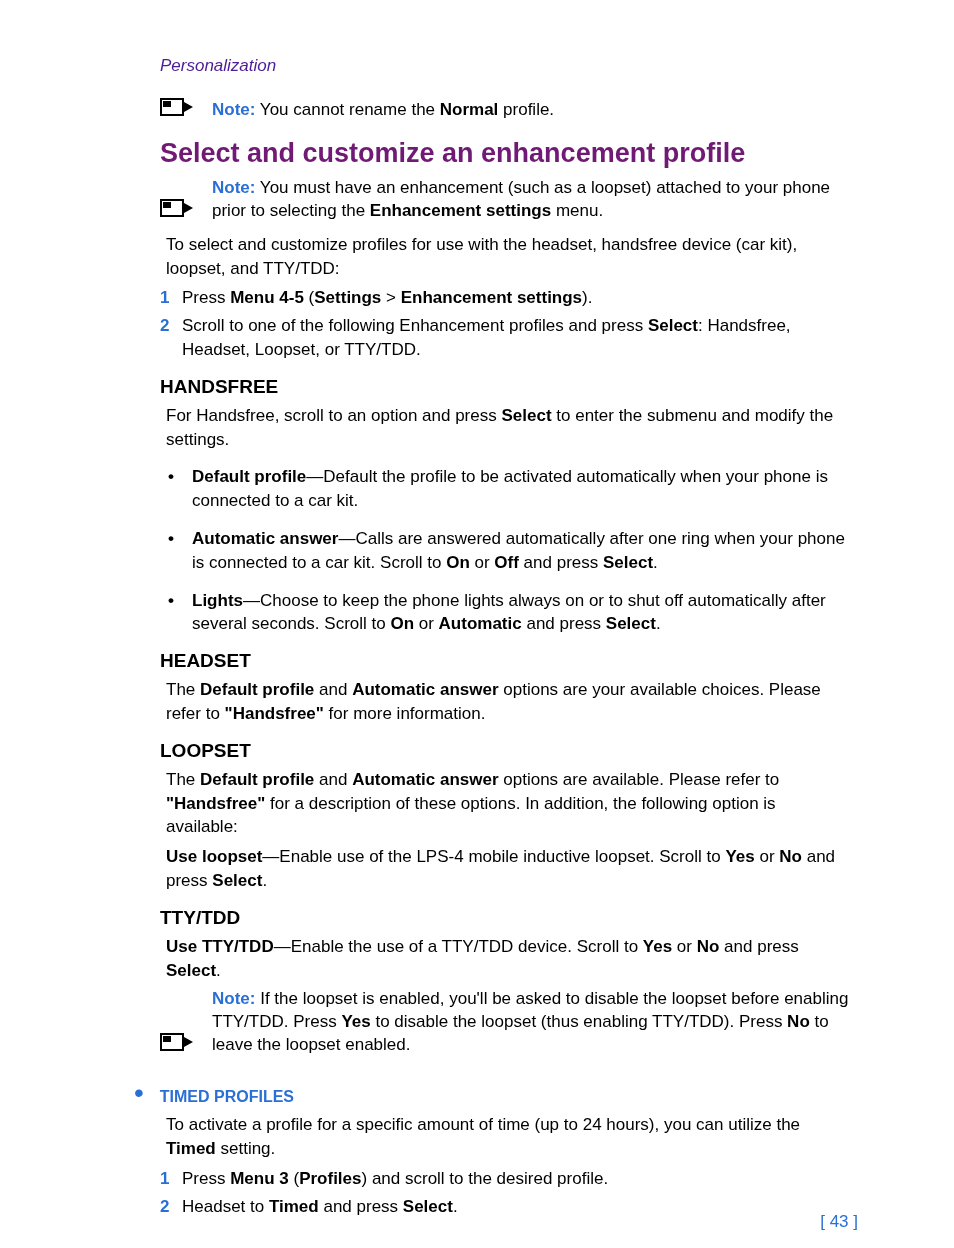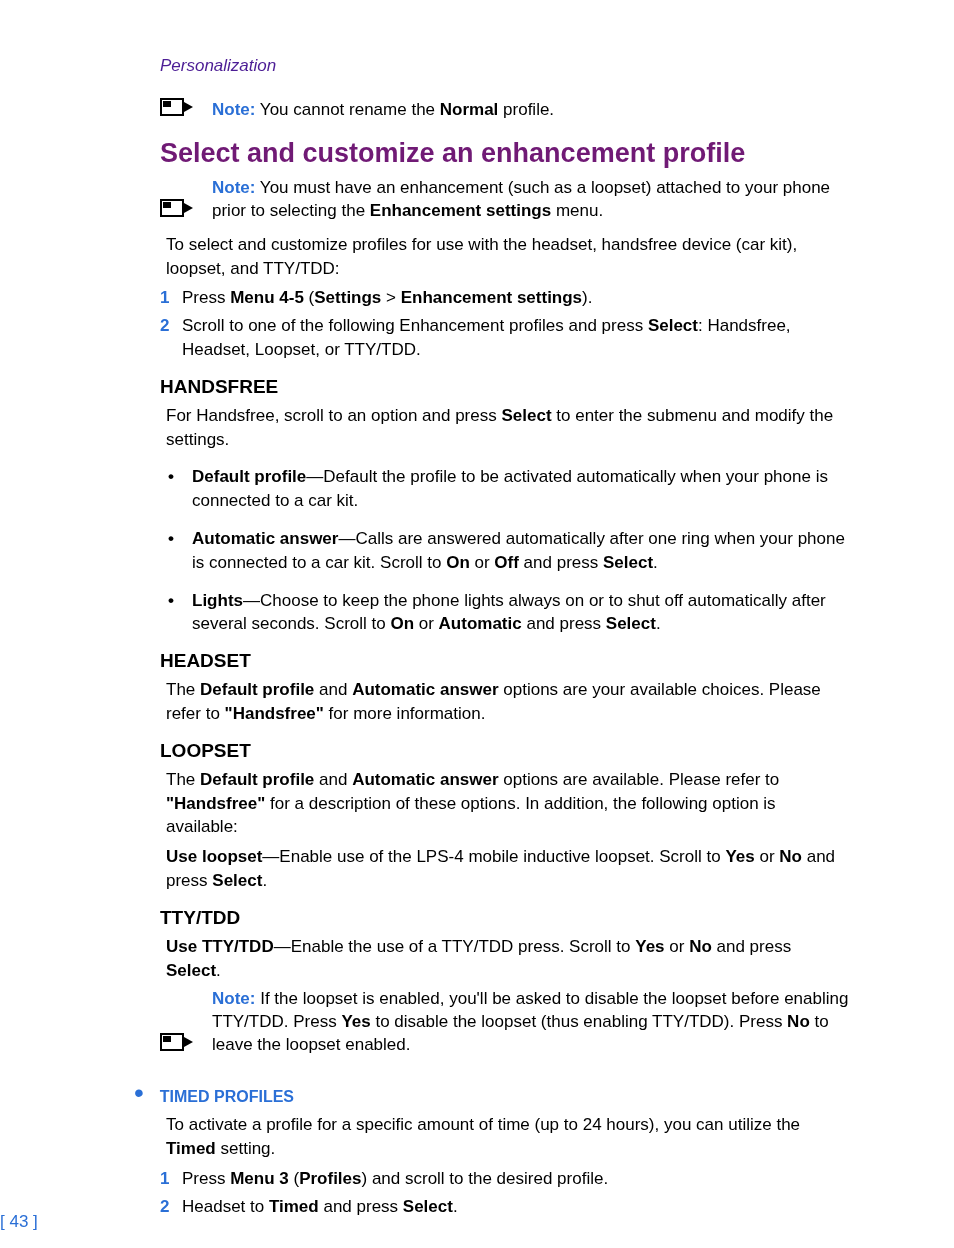--- a/index.html
+++ b/index.html
@@ -100,21 +100,21 @@
     color: #2a6fd6;
     font-size: 16px;
     font-weight: 700;
     text-align: center;
   }
   .page-num {
     position: absolute;
     bottom: 30px;
     left: 0;
     width: 858px;
-    text-align: left;
+    text-align: right;
     color: #2a6fd6;
     font-size: 17px;
   }
 </style>
 </head>
 <body>
 
 <div class="page">
 
   <div class="section-label">Personalization</div>
@@ -194,21 +194,21 @@
   <div class="h2">LOOPSET</div>
   <div class="body-text">
     <span>The </span><b>Default profile</b><span> and </span><b>Automatic answer</b><span> options are available. Please refer to </span><b>"Handsfree"</b><span> for a description of these options. In addition, the following option is available:</span>
   </div>
   <div class="body-text">
     <b>Use loopset</b><span>—Enable use of the LPS-4 mobile inductive loopset. Scroll to </span><b>Yes</b><span> or </span><b>No</b><span> and press </span><b>Select</b><span>.</span>
   </div>
 
   <div class="h2">TTY/TDD</div>
   <div class="body-text">
-    <b>Use TTY/TDD</b><span>—Enable the use of a TTY/TDD press. Scroll to </span><b>Yes</b><span> or </span><b>No</b><span> and press </span><b>Select</b><span>.</span>
+    <b>Use TTY/TDD</b><span>—Enable the use of a TTY/TDD device. Scroll to </span><b>Yes</b><span> or </span><b>No</b><span> and press </span><b>Select</b><span>.</span>
   </div>
 
   <div class="note-row">
     <span class="note-icon">
       <svg width="34" height="22" viewBox="0 0 34 22">
         <rect x="1" y="3" width="22" height="16" fill="none" stroke="#000" stroke-width="2"></rect>
         <rect x="3" y="5" width="8" height="6" fill="#000"></rect>
         <polygon points="24,6 24,16 33,11" fill="#000"></polygon>
       </svg>
     </span>

